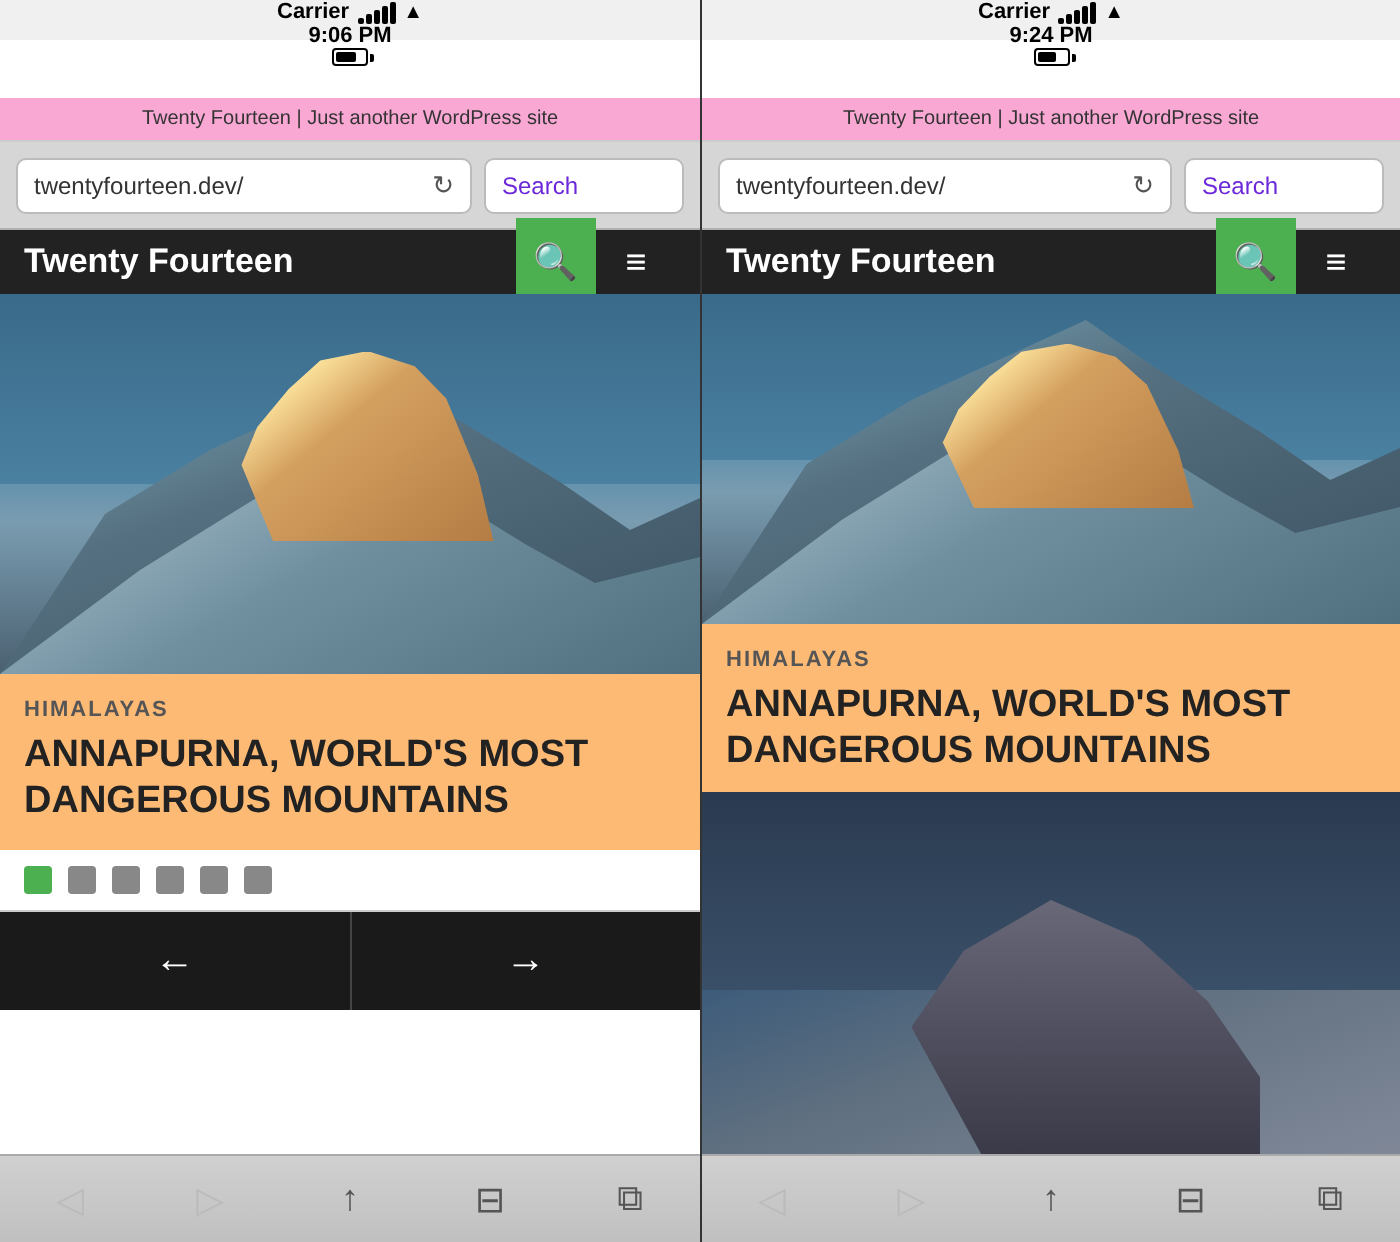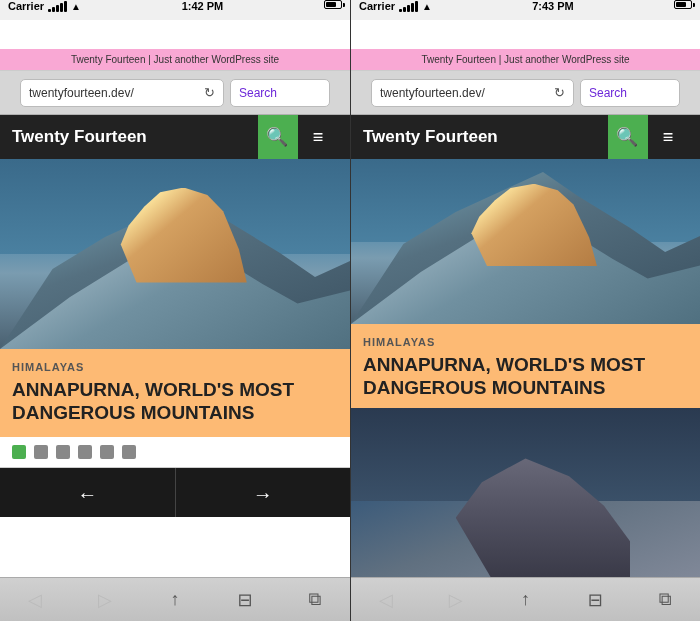--- a/index.html
+++ b/index.html
@@ -25,27 +25,28 @@
 
     .phone-panel + .phone-panel {
       border-left: 1px solid #333;
     }
 
     
     .status-bar {
       background: #f0f0f0;
       height: 20px;
       display: flex;
-      align-items: flex-start;
+      align-items: center;
       justify-content: space-between;
       padding: 0 8px;
       font-size: 11px;
       font-weight: 600;
       color: #000;
       flex-shrink: 0;
+      flex-direction: column;
     }
     .status-bar .left { display: flex; align-items: center; gap: 4px; }
     .status-bar .center { font-size: 11px; font-weight: 600; }
     .status-bar .right { display: flex; align-items: center; gap: 3px; }
 
     
     .signal-bars {
       display: flex; align-items: flex-end; gap: 1px; height: 11px;
     }
     .signal-bars span {
@@ -97,21 +98,21 @@
       margin-top: 29px;
     }
 
     
     .url-bar {
       background: #d6d6d6;
       height: 44px;
       display: flex;
       align-items: center;
       gap: 6px;
-      padding: 0 20px;
+      padding: 0 8px;
       flex-shrink: 0;
       border-bottom: 1px solid #b0b0b0;
     }
     .url-field {
       flex: 1;
       background: #fff;
       border: 1px solid #bbb;
       border-radius: 5px;
       height: 28px;
       display: flex;
@@ -132,21 +133,21 @@
       display: flex;
       align-items: center;
       padding: 0 8px;
       font-size: 12px;
       color: #6d28d9;
     }
 
     
     .site-header {
       background: #222;
-      height: 44px;
+      height: 32px;
       display: flex;
       align-items: center;
       justify-content: space-between;
       padding: 0 12px;
       flex-shrink: 0;
     }
     .site-title {
       color: #fff;
       font-size: 17px;
       font-weight: bold;
@@ -328,21 +329,21 @@
       <span>Carrier</span>
       <div class="signal-bars">
         <span style="height:3px"></span>
         <span style="height:5px"></span>
         <span style="height:7px"></span>
         <span style="height:9px"></span>
         <span style="height:11px"></span>
       </div>
       <span class="wifi-icon">▲</span>
     </div>
-    <div class="center">1:42 PM</div>
+    <div class="center">9:06 PM</div>
     <div class="right">
       <div class="battery">
         <div class="battery-body">
           <div class="battery-fill"></div>
         </div>
       </div>
     </div>
   </div>
 
   <div class="tab-indicator">Twenty Fourteen | Just another WordPress site</div>
@@ -426,21 +427,21 @@
       <span>Carrier</span>
       <div class="signal-bars">
         <span style="height:3px"></span>
         <span style="height:5px"></span>
         <span style="height:7px"></span>
         <span style="height:9px"></span>
         <span style="height:11px"></span>
       </div>
       <span class="wifi-icon">▲</span>
     </div>
-    <div class="center">7:43 PM</div>
+    <div class="center">9:24 PM</div>
     <div class="right">
       <div class="battery">
         <div class="battery-body">
           <div class="battery-fill"></div>
         </div>
       </div>
     </div>
   </div>
 
   <div class="tab-indicator">Twenty Fourteen | Just another WordPress site</div>

